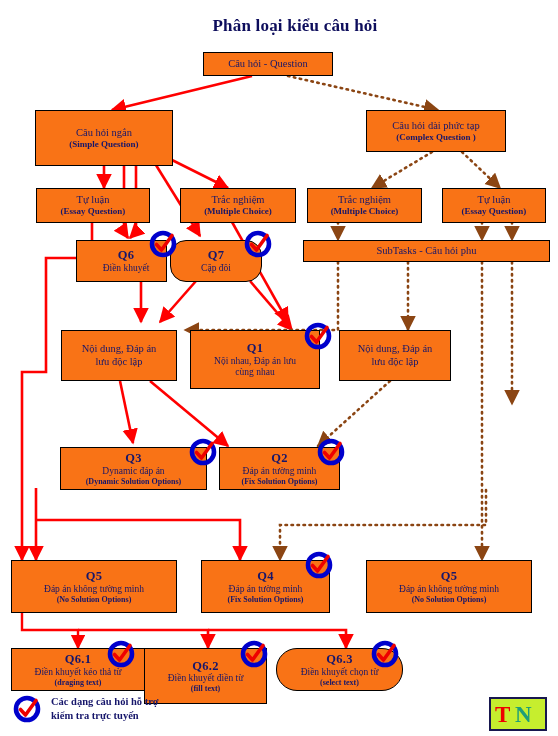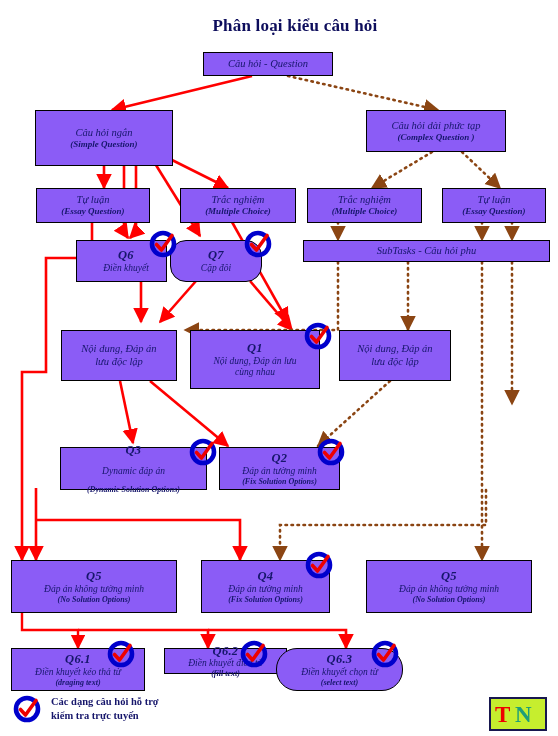--- a/index.html
+++ b/index.html
@@ -10,24 +10,24 @@
   #stage{position:absolute;inset:0;width:558px;height:736px;}
   svg.edges{position:absolute;left:0;top:0;width:558px;height:736px;pointer-events:none;}
 
   .title{
     position:absolute;left:16px;top:16px;width:558px;text-align:center;
     font-family:"Liberation Serif", serif;font-weight:bold;font-size:17px;
     color:#0d0d5c;letter-spacing:.2px;
   }
 
   .node{
-    position:absolute;box-sizing:border-box;background:#8b5cf6;
+    position:absolute;box-sizing:border-box;background:#f97316;
     border:1px solid #000000;display:flex;flex-direction:column;
     align-items:center;justify-content:center;text-align:left;
-    color:#16166b;line-height:1.15;z-index:5;font-style:italic;
+    color:#16166b;line-height:1.15;z-index:5;
   }
   .node .l1{font-size:10.5px;}
   .node .l2{font-size:9px;font-weight:bold;}
   .node .qt{font-size:12.5px;font-weight:bold;letter-spacing:.3px;}
   .node .sm{font-size:9.5px;}
   .node .xs{font-size:8px;font-weight:bold;}
 
   
   .check{position:absolute;width:30px;height:30px;z-index:9;}
   .check svg{display:block;width:30px;height:30px;}
@@ -181,36 +181,36 @@
     <span class="l1">SubTasks - Câu hỏi phu</span>
   </div>
 
   <div class="node" style="left:61px;top:330px;width:116px;height:51px;">
     <span class="l1">Nội dung, Đáp án</span>
     <span class="l1">lưu độc lập</span>
   </div>
 
   <div class="node" style="left:190px;top:330px;width:130px;height:59px;">
     <span class="qt">Q1</span>
-    <span class="sm">Nội dung, Đáp án lưu</span>
+    <span class="sm">Nội nhau, Đáp án lưu</span>
     <span class="sm">cùng nhau</span>
   </div>
   <div class="check" style="left:303px;top:321px;">
     <svg viewBox="0 0 30 30">
         <circle cx="15" cy="15" r="11" fill="none" stroke="#0000cc" stroke-width="4.6"></circle>
         <path d="M8.5,15.5 L13.5,21 L24,6.5" fill="none" stroke="#ee0000" stroke-width="3.6" stroke-linecap="round" stroke-linejoin="round"></path>
       </svg>
   </div>
 
   <div class="node" style="left:339px;top:330px;width:112px;height:51px;">
     <span class="l1">Nội dung, Đáp án</span>
     <span class="l1">lưu độc lập</span>
   </div>
 
-  <div class="node" style="left:60px;top:447px;width:147px;height:43px;gap:8px;">
+  <div class="node" style="left:60px;top:447px;width:147px;height:43px;">
     <span class="qt">Q3</span>
     <span class="sm">Dynamic đáp án</span>
     <span class="xs">(Dynamic Solution Options)</span>
   </div>
   <div class="check" style="left:188px;top:437px;">
     <svg viewBox="0 0 30 30">
         <circle cx="15" cy="15" r="11" fill="none" stroke="#0000cc" stroke-width="4.6"></circle>
         <path d="M8.5,15.5 L13.5,21 L24,6.5" fill="none" stroke="#ee0000" stroke-width="3.6" stroke-linecap="round" stroke-linejoin="round"></path>
       </svg>
   </div>
@@ -256,21 +256,21 @@
     <span class="sm">Điền khuyết kéo thả từ</span>
     <span class="xs">(draging text)</span>
   </div>
   <div class="check" style="left:106px;top:639px;">
     <svg viewBox="0 0 30 30">
         <circle cx="15" cy="15" r="11" fill="none" stroke="#0000cc" stroke-width="4.6"></circle>
         <path d="M8.5,15.5 L13.5,21 L24,6.5" fill="none" stroke="#ee0000" stroke-width="3.6" stroke-linecap="round" stroke-linejoin="round"></path>
       </svg>
   </div>
 
-  <div class="node" style="left:164px;top:648px;width:123px;height:26px;">
+  <div class="node" style="left:144px;top:648px;width:123px;height:56px;">
     <span class="qt">Q6.2</span>
     <span class="sm">Điền khuyết điền từ</span>
     <span class="xs">(fill text)</span>
   </div>
   <div class="check" style="left:239px;top:639px;">
     <svg viewBox="0 0 30 30">
         <circle cx="15" cy="15" r="11" fill="none" stroke="#0000cc" stroke-width="4.6"></circle>
         <path d="M8.5,15.5 L13.5,21 L24,6.5" fill="none" stroke="#ee0000" stroke-width="3.6" stroke-linecap="round" stroke-linejoin="round"></path>
       </svg>
   </div>

